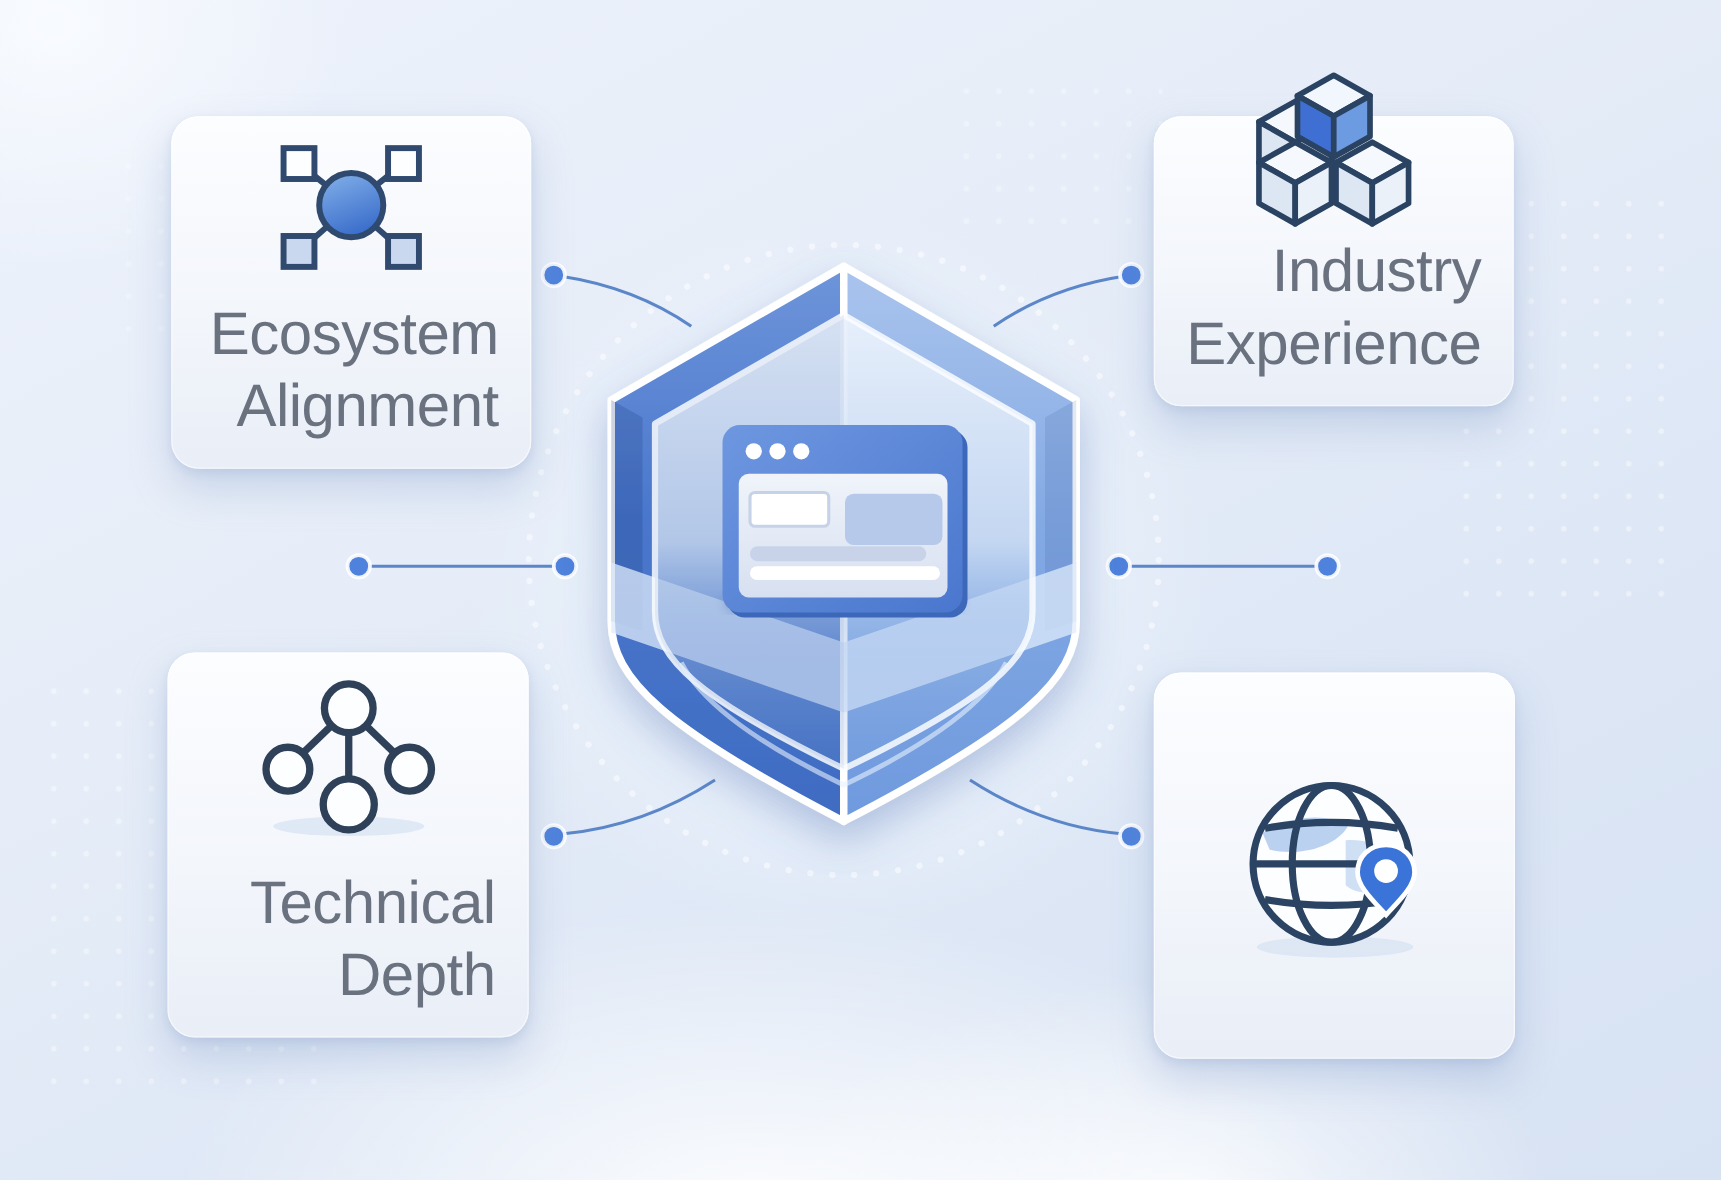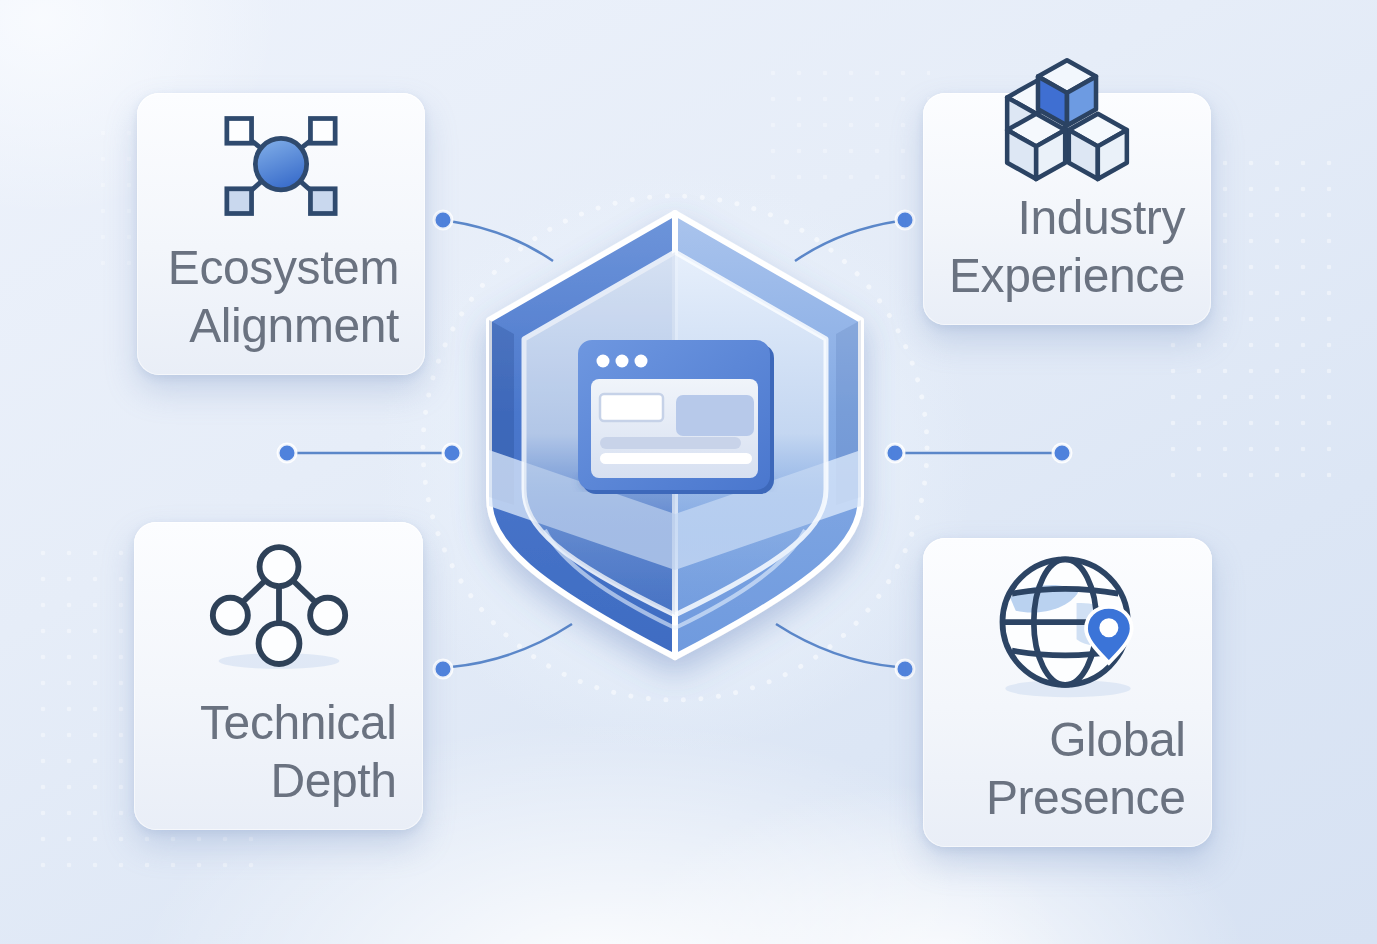--- a/index.html
+++ b/index.html
@@ -228,16 +228,15 @@
           <path d="M26,48 Q82,38 138,48"></path>
           <path d="M16,78 L148,78"></path>
           <path d="M26,108 Q82,118 138,108"></path>
         </g>
         <g>
           <path d="M128,62 C114,62 104,72 104,85 C104,97 117,109 128,121 C139,109 152,97 152,85 C152,72 142,62 128,62 Z" fill="#3b74d8" stroke="#ffffff" stroke-width="4"></path>
           <circle cx="128" cy="84" r="10" fill="#ffffff"></circle>
         </g>
       </svg>
     </div>
-    <div class="card-label">Global Presence</div>
   </div>
 
 </div>
 
 </body></html>

